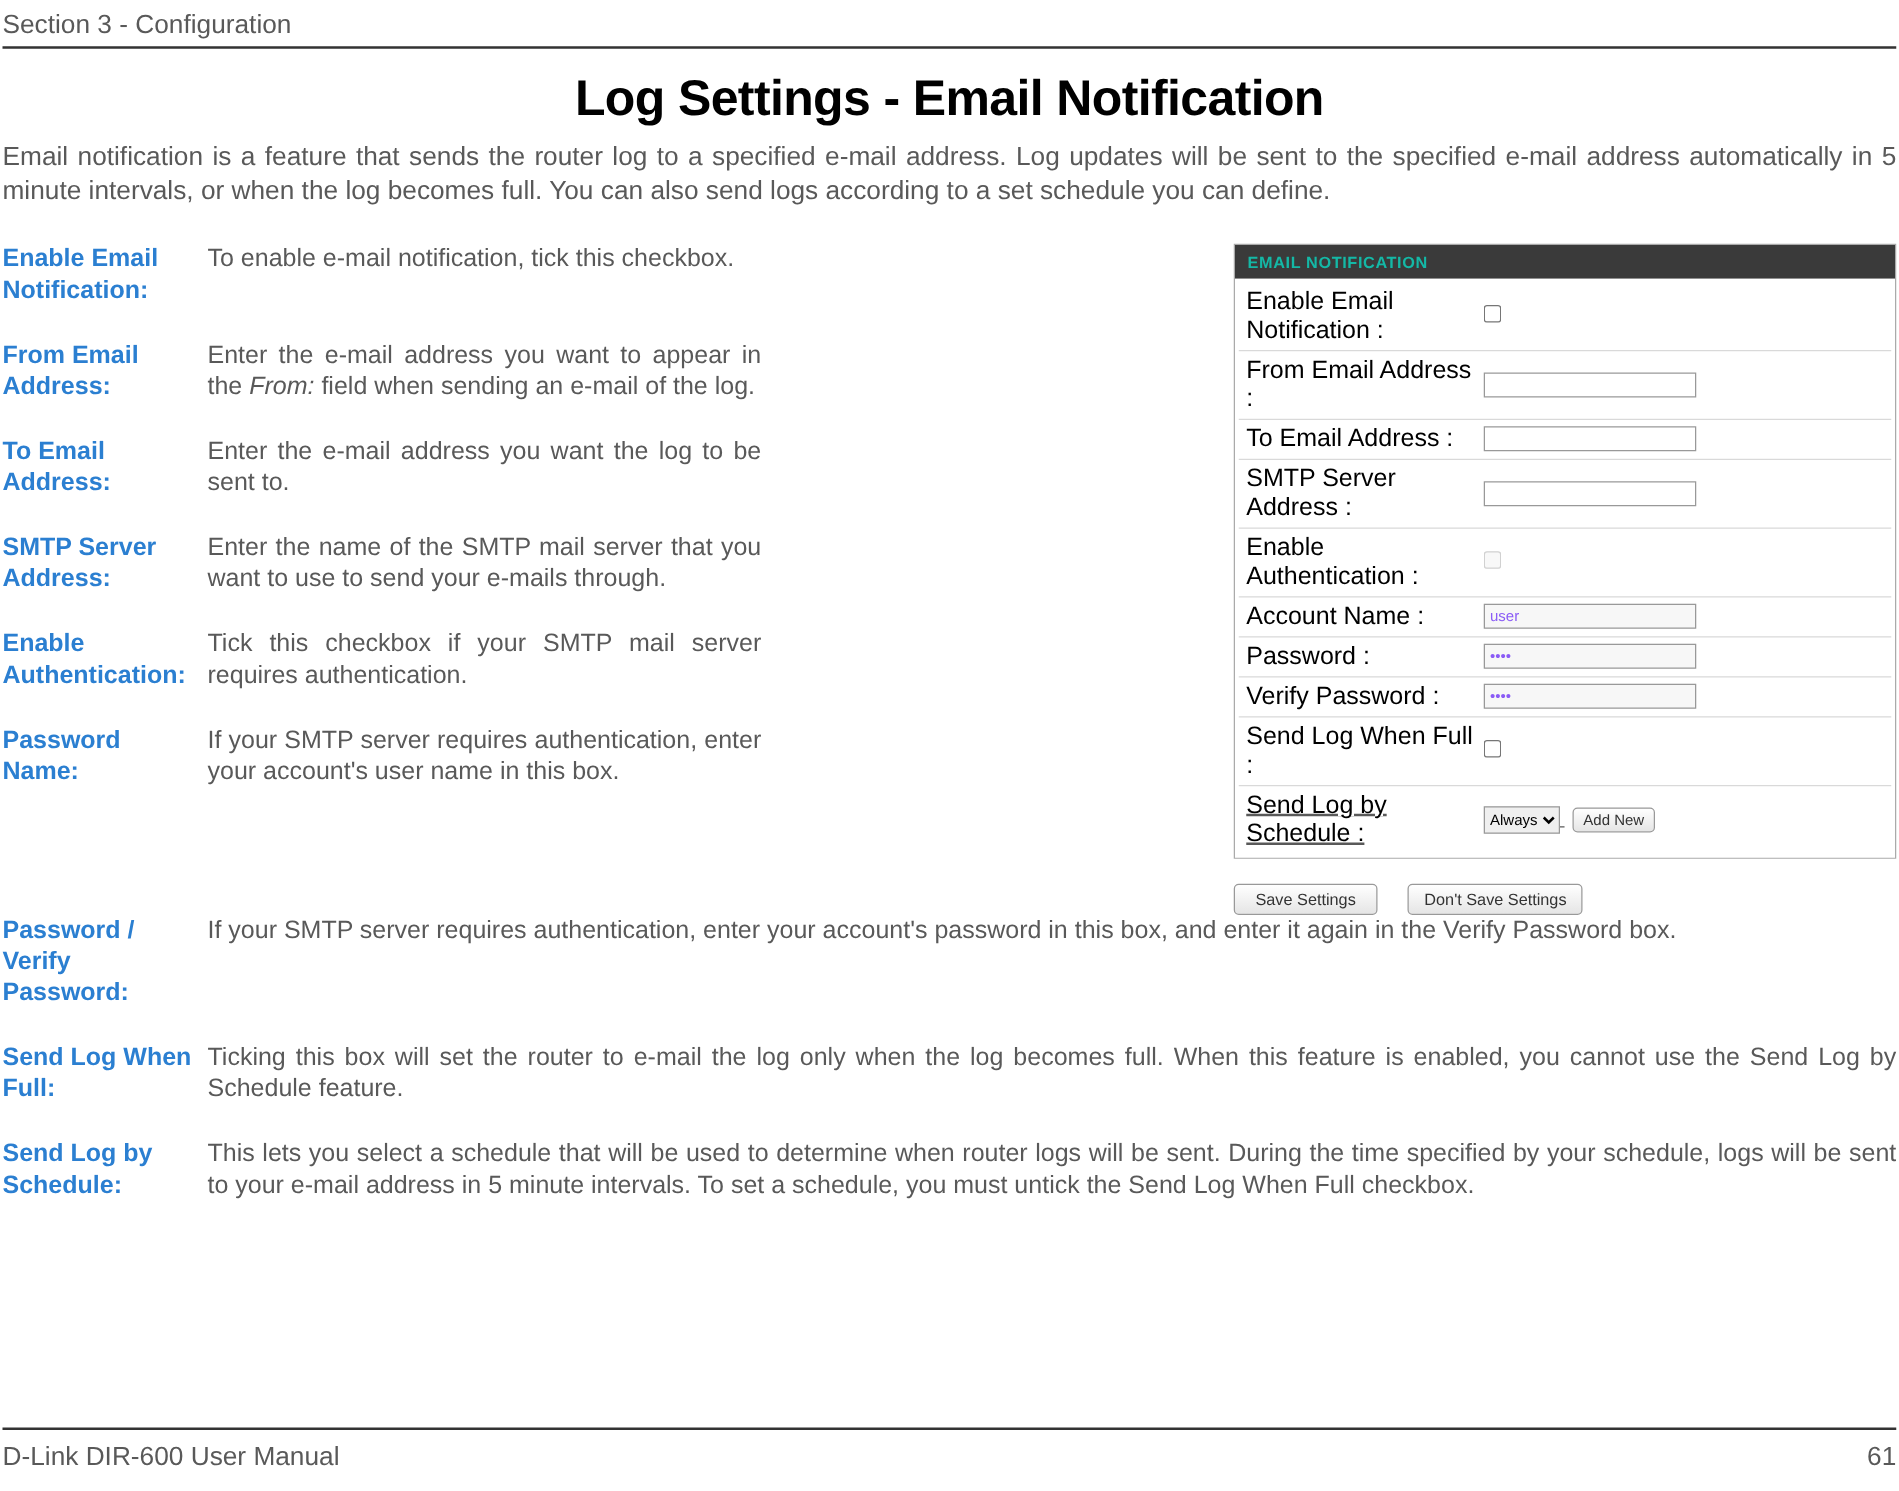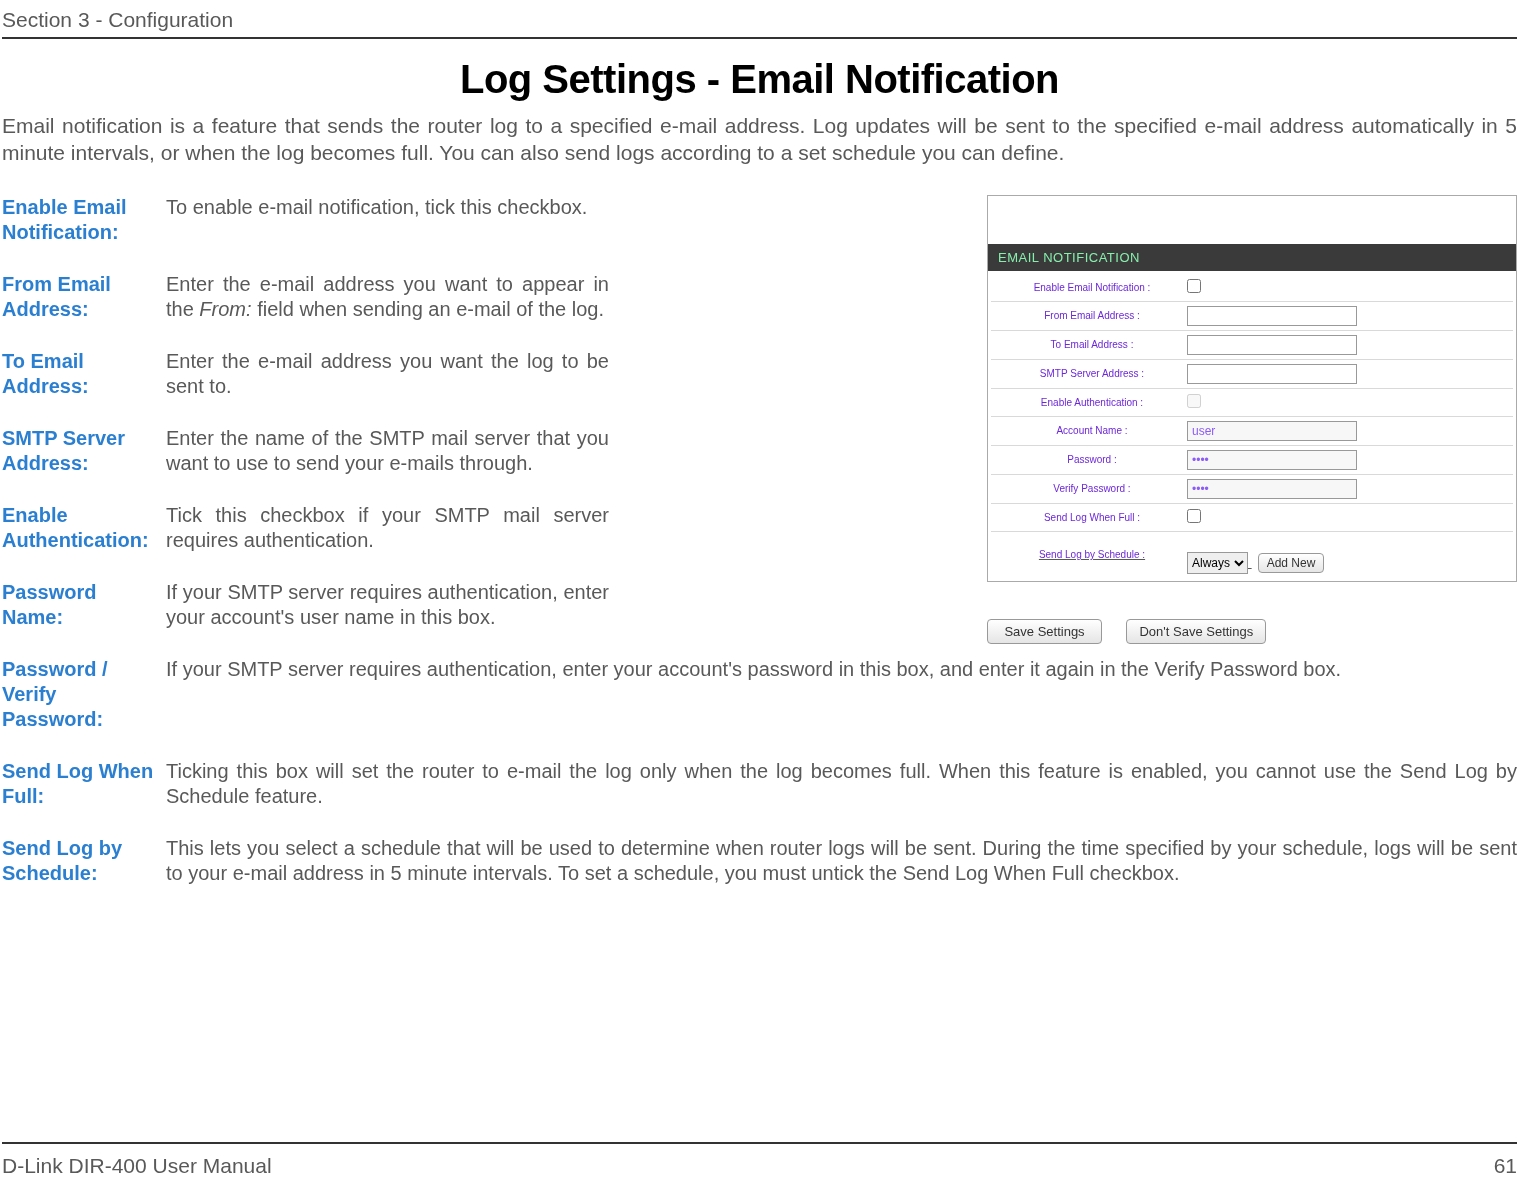--- a/index.html
+++ b/index.html
@@ -69,43 +69,41 @@
       width: 530px;
       margin-left: 18px;
     }
     .panel {
       border: 1px solid #aaa;
       font-family: Arial, sans-serif;
       font-size: 13px;
     }
     .panel-header {
       background: #3a3a3a;
-      color: #86efac;
-      font-weight: normal;
+      color: #14b8a6;
+      font-weight: bold;
       padding: 6px 10px;
       font-size: 13px;
       letter-spacing: 0.5px;
-      margin-top: 48px;
     }
     .panel-body {
       padding: 3px;
       background: #fff;
     }
     .field-row {
       display: flex;
       align-items: center;
       border-bottom: 1px solid #d9d9d9;
       padding: 4px 6px;
       min-height: 28px;
     }
     .field-label {
       width: 190px;
-      color: #6d28d9;
-      font-size: 10px;
-      text-align: center;
+      color: #000000;
+      font-size: 20px;
     }
     .field-control input[type="text"],
     .field-control input[type="password"] {
       width: 170px;
       border: 1px solid #999;
       padding: 2px 4px;
       font-size: 12px;
       height: 20px;
     }
     .field-control input[type="checkbox"] {
@@ -119,21 +117,20 @@
       background: #efefef;
     }
     .btn {
       background: linear-gradient(#fff, #e5e5e5);
       border: 1px solid #999;
       border-radius: 4px;
       padding: 4px 12px;
       font-size: 13px;
       cursor: pointer;
       color: #333;
-      margin-top: 17px;
     }
     .btn-small {
       padding: 2px 8px;
       font-size: 12px;
       margin-left: 6px;
     }
     .button-row {
       margin-top: 20px;
       padding-left: 0;
     }
@@ -270,15 +267,15 @@
     <div class="def-label">Send Log When Full:</div>
     <div class="def-value">Ticking this box will set the router to e-mail the log only when the log becomes full. When this feature is enabled, you cannot use the Send Log by Schedule feature.</div>
   </div>
   <div class="def-row">
     <div class="def-label">Send Log by Schedule:</div>
     <div class="def-value">This lets you select a schedule that will be used to determine when router logs will be sent. During the time specified by your schedule, logs will be sent to your e-mail address in 5 minute intervals. To set a schedule, you must untick the Send Log When Full checkbox.</div>
   </div>
 </div>
 
 <div class="footer">
-  <div>D-Link DIR-400 User Manual</div>
+  <div>D-Link DIR-600 User Manual</div>
   <div>61</div>
 </div>
 
 </body></html>

